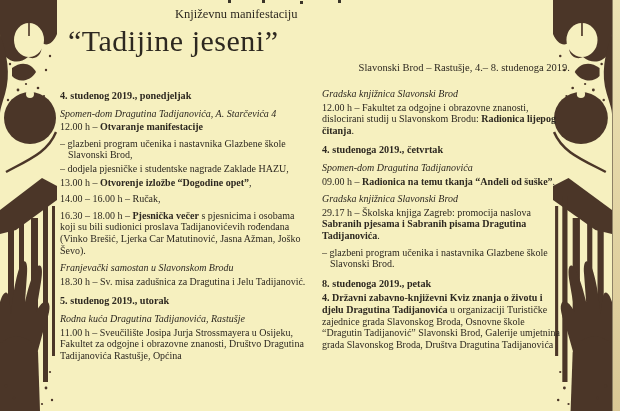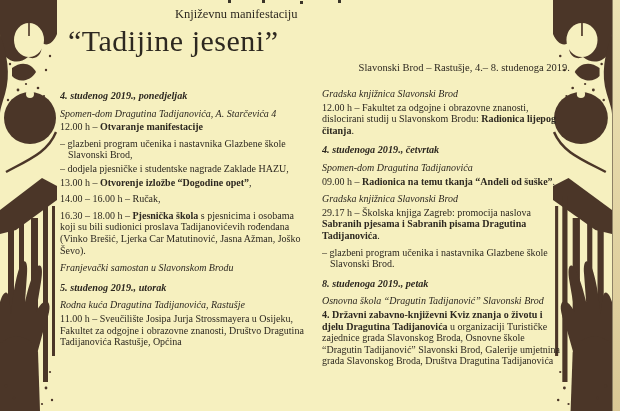--- a/index.html
+++ b/index.html
@@ -32,21 +32,21 @@
   .subtitle{font-size:10.5px;line-height:13px;text-align:right;margin:4px 0 0;}
   
   .columns{
     position:absolute;top:82px;left:60px;width:504px;height:329px;
     display:flex;overflow:hidden;
   }
   .col{overflow:hidden;}
   .col.left{width:250px;margin-right:12px;}
   .col.right{width:242px;}
   .para{margin:0;font-size:10px;line-height:11.6px;}
-  .para.heading{font-weight:bold;font-size:10.2px;margin:8px 0 3px;font-style:italic;}
+  .para.heading{font-weight:bold;font-size:10.2px;margin:8px 0 3px;}
   .para.venue{font-style:italic;margin:6px 0 2px;}
   .para.entry{margin:0 0 5px;}
   .para.dash{margin:0 0 2px;padding-left:8px;text-indent:-8px;}
   .run-b{font-weight:bold;}
 </style>
 </head>
 <body>
 
 <div class="art left">
   <svg viewBox="0 0 57 411" preserveAspectRatio="none">
@@ -140,32 +140,32 @@
 
 <div class="columns">
   <div class="col left">
       <p class="para heading"><span class="run-r">4. studenog 2019., ponedjeljak</span></p>
       <p class="para venue"><span class="run-r">Spomen-dom Dragutina Tadijanovića, A. Starčevića 4</span></p>
       <p class="para entry"><span class="run-r">12.00 h – </span><span class="run-b">Otvaranje manifestacije</span></p>
       <p class="para dash"><span class="run-r">– glazbeni program učenika i nastavnika Glazbene škole Slavonski Brod,</span></p>
       <p class="para dash"><span class="run-r">– dodjela pjesničke i studentske nagrade Zaklade HAZU,</span></p>
       <p class="para entry"><span class="run-r">13.00 h – </span><span class="run-b">Otvorenje izložbe “Dogodine opet”</span><span class="run-r">,</span></p>
       <p class="para entry"><span class="run-r">14.00 – 16.00 h – Ručak,</span></p>
-      <p class="para entry"><span class="run-r">16.30 – 18.00 h – </span><span class="run-b">Pjesnička škola</span><span class="run-r"> s pjesnicima i osobama koji su bili sudionici proslava Tadijanovićevih rođendana (Vinko Brešić, Ljerka Car Matutinović, Jasna Ažman, Joško Ševo).</span></p>
+      <p class="para entry"><span class="run-r">16.30 – 18.00 h – </span><span class="run-b">Pjesnička večer</span><span class="run-r"> s pjesnicima i osobama koji su bili sudionici proslava Tadijanovićevih rođendana (Vinko Brešić, Ljerka Car Matutinović, Jasna Ažman, Joško Ševo).</span></p>
       <p class="para venue"><span class="run-r">Franjevački samostan u Slavonskom Brodu</span></p>
+      <p class="para entry"><span class="run-r">18.30 h – Sv. misa zadušnica za Dragutina i Jelu Tadijanović.</span></p>
       <p class="para heading"><span class="run-r">5. studenog 2019., utorak</span></p>
       <p class="para venue"><span class="run-r">Rodna kuća Dragutina Tadijanovića, Rastušje</span></p>
       <p class="para entry"><span class="run-r">11.00 h – Sveučilište Josipa Jurja Strossmayera u Osijeku, Fakultet za odgojne i obrazovne znanosti, Društvo Dragutina Tadijanovića Rastušje, Općina</span></p>
     </div>
   <div class="col right">
       <p class="para venue"><span class="run-r">Gradska knjižnica Slavonski Brod</span></p>
       <p class="para entry"><span class="run-r">12.00 h – Fakultet za odgojne i obrazovne znanosti, dislocirani studij u Slavonskom Brodu: </span><span class="run-b">Radionica lijepog čitanja</span><span class="run-r">.</span></p>
       <p class="para heading"><span class="run-r">4. studenoga 2019., četvrtak</span></p>
       <p class="para venue"><span class="run-r">Spomen-dom Dragutina Tadijanovića</span></p>
       <p class="para entry"><span class="run-r">09.00 h – </span><span class="run-b">Radionica na temu tkanja “Anđeli od šuške”</span><span class="run-r">.</span></p>
       <p class="para venue"><span class="run-r">Gradska knjižnica Slavonski Brod</span></p>
       <p class="para entry"><span class="run-r">29.17 h – Školska knjiga Zagreb: promocija naslova </span><span class="run-b">Sabranih pjesama i Sabranih pisama Dragutina Tadijanovića</span><span class="run-r">.</span></p>
       <p class="para dash"><span class="run-r">– glazbeni program učenika i nastavnika Glazbene škole Slavonski Brod.</span></p>
       <p class="para heading"><span class="run-r">8. studenoga 2019., petak</span></p>
-      <p class="para venue"><span class="run-r">Osnovna škola “Dragutin Tadijanović” Slavonski Brod</span></p>
       <p class="para entry"><span class="run-b">4. Državni zabavno-književni Kviz znanja o životu i djelu Dragutina Tadijanovića</span><span class="run-r"> u organizaciji Turističke zajednice grada Slavonskog Broda, Osnovne škole “Dragutin Tadijanović” Slavonski Brod, Galerije umjetnina grada Slavonskog Broda, Društva Dragutina Tadijanovića</span></p>
     </div>
 </div>
 
 </body></html>

